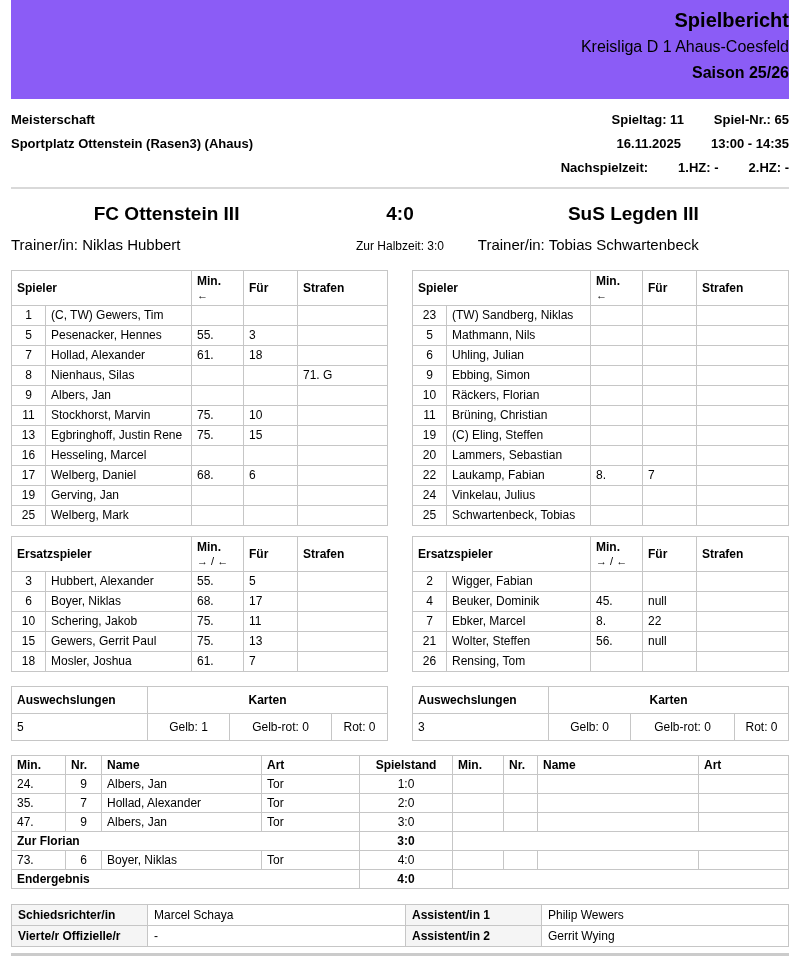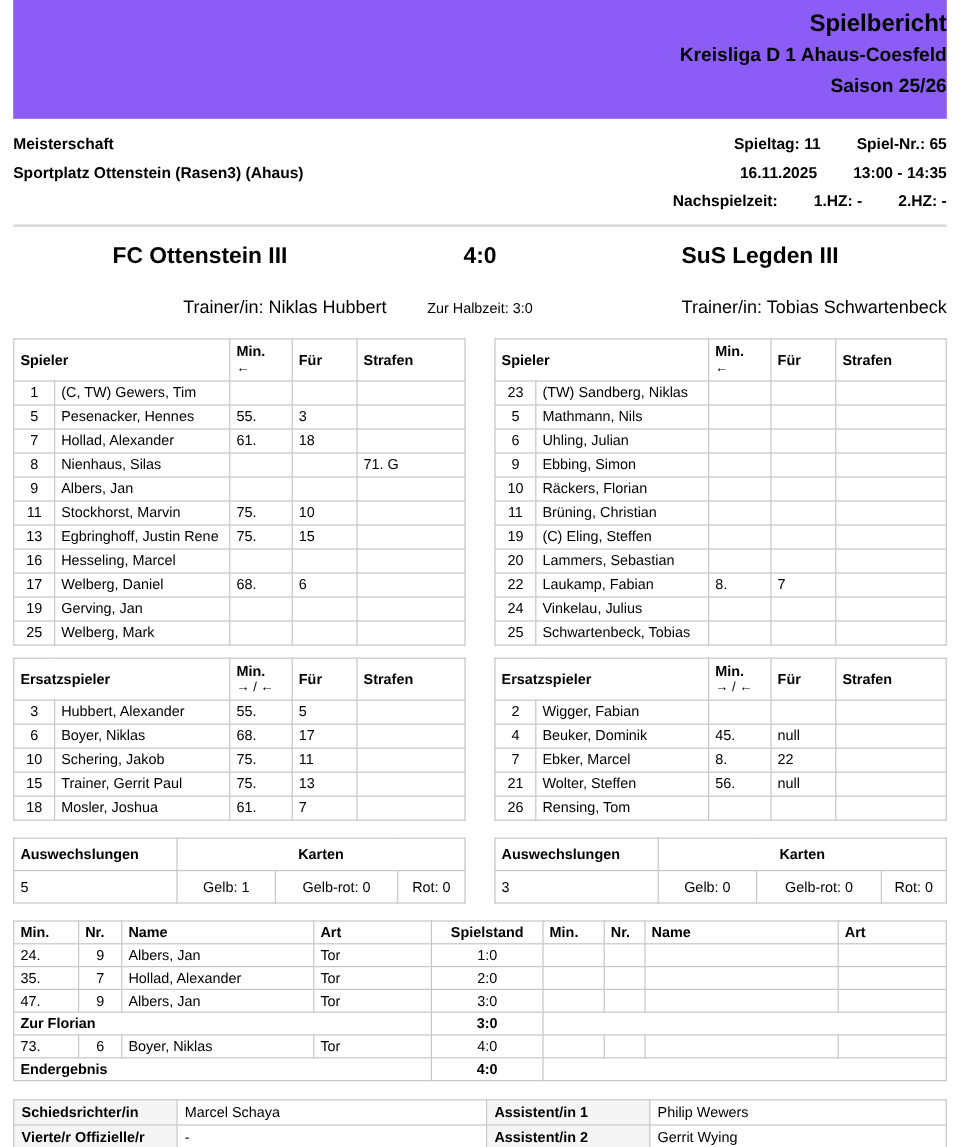--- a/index.html
+++ b/index.html
@@ -7,39 +7,39 @@
   body {
     width: 800px; height: 956px; overflow: hidden;
     background: #ffffff; color: #000;
     font-family: "Liberation Sans", sans-serif;
   }
   .page { padding: 0 11px; }
 
   
   .band { background: #8b5cf6; text-align: right; padding: 6px 0 13px; }
   .band .title  { font-size: 20px; font-weight: bold; line-height: 28px; }
-  .band .league { font-size: 16px; font-weight: bold; line-height: 26px; }
+  .band .league { font-size: 16px; font-weight: normal; line-height: 26px; }
   .band .season { font-size: 16px; font-weight: bold; line-height: 26px; }
 
   
   .meta { display: flex; justify-content: space-between; margin-top: 9px;
           font-size: 13px; font-weight: bold; }
   .meta-left div, .meta-right .row { line-height: 24px; }
   .meta-right { text-align: right; }
   .meta-right .row span { margin-left: 30px; white-space: nowrap; }
   .meta-right .row span:first-child { margin-left: 0; }
 
   .rule { border: none; border-top: 2px solid #d9d9d9; margin: 7px 0 0; }
 
   
   .match-grid { display: grid; grid-template-columns: 40% 20% 40%; margin-top: 14px; align-items: baseline; }
   .team-name { font-size: 19px; font-weight: bold; text-align: center; white-space: nowrap; }
   .score     { font-size: 19px; font-weight: bold; text-align: center; }
   .coach-grid { display: grid; grid-template-columns: 40% 20% 40%; margin-top: 11px; align-items: baseline; }
-  .coach    { font-size: 15px; text-align: right; white-space: nowrap; margin-top: 12px; }
+  .coach    { font-size: 15px; text-align: left; white-space: nowrap; }
   .halftime { font-size: 12px; text-align: center; white-space: nowrap; }
 
   
   .cols { display: grid; grid-template-columns: 1fr 1fr; column-gap: 24px; align-items: start; }
   .cols.players { margin-top: 17px; }
   .cols.subs    { margin-top: 10px; }
   .cols.summary { margin-top: 14px; }
 
   table { width: 100%; border-collapse: collapse; font-size: 12px; table-layout: fixed; }
   th, td { border: 1px solid #c6c6c6; padding: 2px 5px; text-align: left;
@@ -368,21 +368,21 @@
     <tr>
       <td class="c-nr">10</td>
       <td class="c-name">Schering, Jakob</td>
       <td class="c-min">75.</td>
       <td class="c-fuer">11</td>
       <td class="c-straf"></td>
     </tr>
 
     <tr>
       <td class="c-nr">15</td>
-      <td class="c-name">Trainer, Gerrit Paul</td>
+      <td class="c-name">Gewers, Gerrit Paul</td>
       <td class="c-min">75.</td>
       <td class="c-fuer">13</td>
       <td class="c-straf"></td>
     </tr>
 
     <tr>
       <td class="c-nr">18</td>
       <td class="c-name">Mosler, Joshua</td>
       <td class="c-min">61.</td>
       <td class="c-fuer">7</td>

